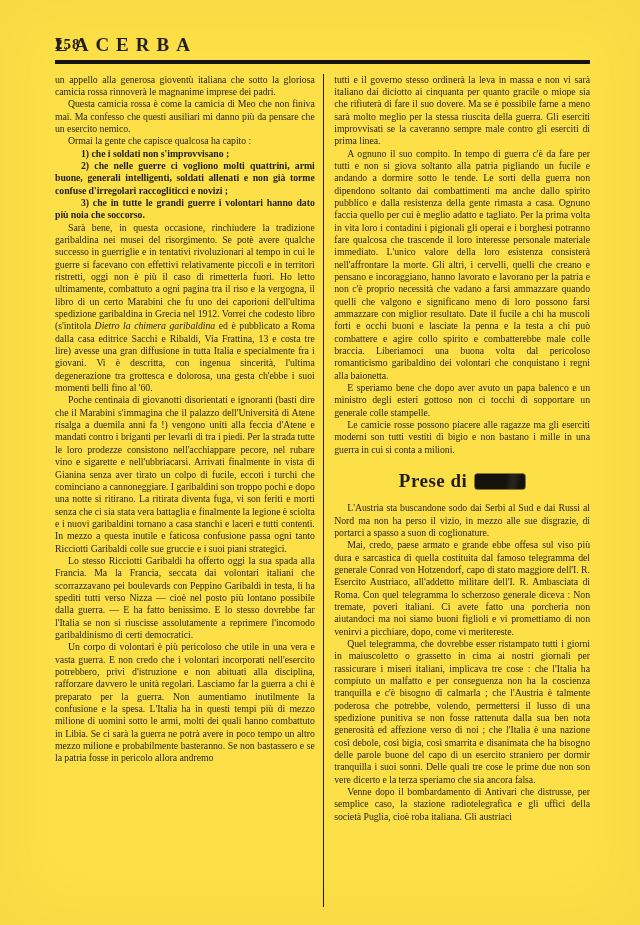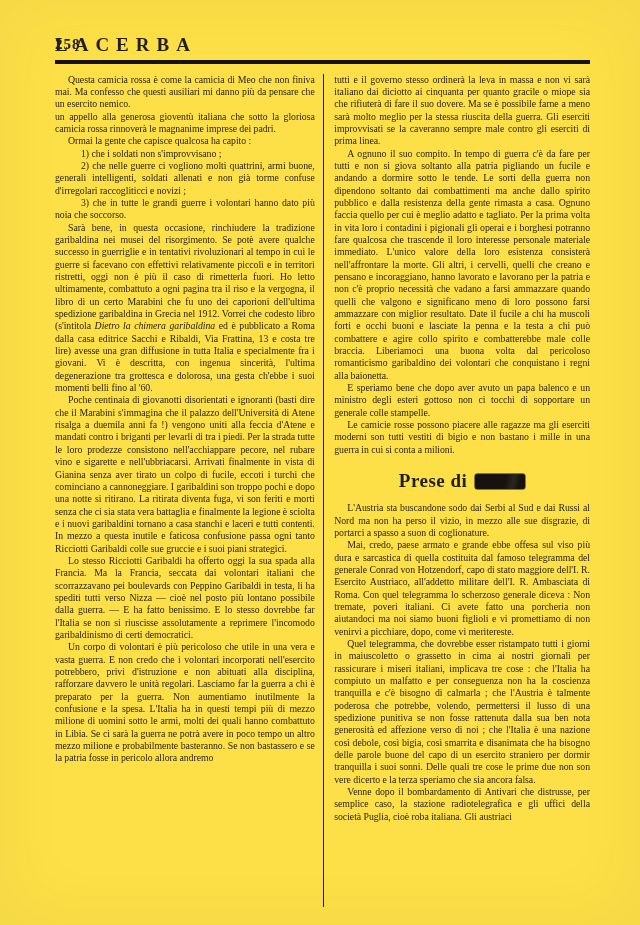--- a/index.html
+++ b/index.html
@@ -30,21 +30,21 @@
   .column{width:260px;text-align:justify;}
   .column.right{width:256px;}
   .vdivider{width:1.5px;height:833px;background:#1c1a18;margin-left:8px;margin-right:10px;flex:none;}
   p.para{
     margin:0;
     font-size:9.8px;
     line-height:12.35px;
     letter-spacing:-0.05px;
   }
   p.para.indent{text-indent:13px;}
-  p.para.list{text-indent:26px;}
+  p.para.list{text-indent:26px;font-weight:bold;}
   .italic{font-style:italic;font-family:Liberation Serif, serif;}
   .section-heading{
     text-align:center;
     font-weight:bold;
     font-size:19px;
     letter-spacing:0.5px;
     margin:14px 0 10px 0;
     line-height:22px;
   }
   .censor-box{
@@ -62,22 +62,22 @@
 
 <div class="page">
   <div class="inner">
     <div class="header">
       <span class="pagenum">258</span>
       <span class="masthead">LACERBA</span>
     </div>
     <div class="rule"></div>
     <div class="columns">
       <div class="column">
+          <p class="para"><span>un appello alla generosa gioventù italiana che sotto la gloriosa camicia rossa rinnoverà le magnanime imprese dei padri.</span></p>
           <p class="para indent"><span>Questa camicia rossa è come la camicia di Meo che non finiva mai. Ma confesso che questi ausiliari mi danno più da pensare che un esercito nemico.</span></p>
-          <p class="para"><span>un appello alla generosa gioventù italiana che sotto la gloriosa camicia rossa rinnoverà le magnanime imprese dei padri.</span></p>
           <p class="para indent"><span>Ormai la gente che capisce qualcosa ha capito :</span></p>
           <p class="para indent list"><span>1) che i soldati non s'improvvisano ;</span></p>
           <p class="para indent list"><span>2) che nelle guerre ci vogliono molti quattrini, armi buone, generali intelligenti, soldati allenati e non già torme confuse d'irregolari raccogliticci e novizi ;</span></p>
           <p class="para indent list"><span>3) che in tutte le grandi guerre i volontari hanno dato più noia che soccorso.</span></p>
           <p class="para indent"><span>Sarà bene, in questa occasione, rinchiudere la tradizione garibaldina nei musei del risorgimento. Se potè avere qualche successo in guerriglie e in tentativi rivoluzionari al tempo in cui le guerre si facevano con effettivi relativamente piccoli e in territori ristretti, oggi non è più il caso di rimetterla fuori. Ho letto ultimamente, combattuto a ogni pagina tra il riso e la vergogna, il libro di un certo Marabini che fu uno dei caporioni dell'ultima spedizione garibaldina in Grecia nel 1912. Vorrei che codesto libro (s'intitola </span><span class="italic">Dietro la chimera garibaldina</span><span> ed è pubblicato a Roma dalla casa editrice Sacchi e Ribaldi, Via Frattina, 13 e costa tre lire) avesse una gran diffusione in tutta Italia e specialmente fra i giovani. Vi è descritta, con ingenua sincerità, l'ultima degenerazione tra grottesca e dolorosa, una gesta ch'ebbe i suoi momenti belli fino al '60.</span></p>
           <p class="para indent"><span>Poche centinaia di giovanotti disorientati e ignoranti (basti dire che il Marabini s'immagina che il palazzo dell'Università di Atene risalga a duemila anni fa !) vengono uniti alla feccia d'Atene e mandati contro i briganti per levarli di tra i piedi. Per la strada tutte le loro prodezze consistono nell'acchiappare pecore, nel rubare vino e sigarette e nell'ubbriacarsi. Arrivati finalmente in vista di Gianina senza aver tirato un colpo di fucile, eccoti i turchi che cominciano a cannoneggiare. I garibaldini son troppo pochi e dopo una notte si ritirano. La ritirata diventa fuga, vi son feriti e morti senza che ci sia stata vera battaglia e finalmente la legione è sciolta e i nuovi garibaldini tornano a casa stanchi e laceri e tutti contenti. In mezzo a questa inutile e faticosa confusione passa ogni tanto Ricciotti Garibaldi colle sue gruccie e i suoi piani strategici.</span></p>
           <p class="para indent"><span>Lo stesso Ricciotti Garibaldi ha offerto oggi la sua spada alla Francia. Ma la Francia, seccata dai volontari italiani che scorrazzavano pei boulevards con Peppino Garibaldi in testa, li ha spediti tutti verso Nizza — cioè nel posto più lontano possibile dalla guerra. — E ha fatto benissimo. E lo stesso dovrebbe far l'Italia se non si riuscisse assolutamente a reprimere l'incomodo garibaldinismo di certi democratici.</span></p>
           <p class="para indent"><span>Un corpo di volontari è più pericoloso che utile in una vera e vasta guerra. E non credo che i volontari incorporati nell'esercito potrebbero, privi d'istruzione e non abituati alla disciplina, rafforzare davvero le unità regolari. Lasciamo far la guerra a chi è preparato per la guerra. Non aumentiamo inutilmente la confusione e la spesa. L'Italia ha in questi tempi più di mezzo milione di uomini sotto le armi, molti dei quali hanno combattuto in Libia. Se ci sarà la guerra ne potrà avere in poco tempo un altro mezzo milione e probabilmente basteranno. Se non bastassero e se la patria fosse in pericolo allora andremo</span></p>
         </div>
       <div class="vdivider"></div>

